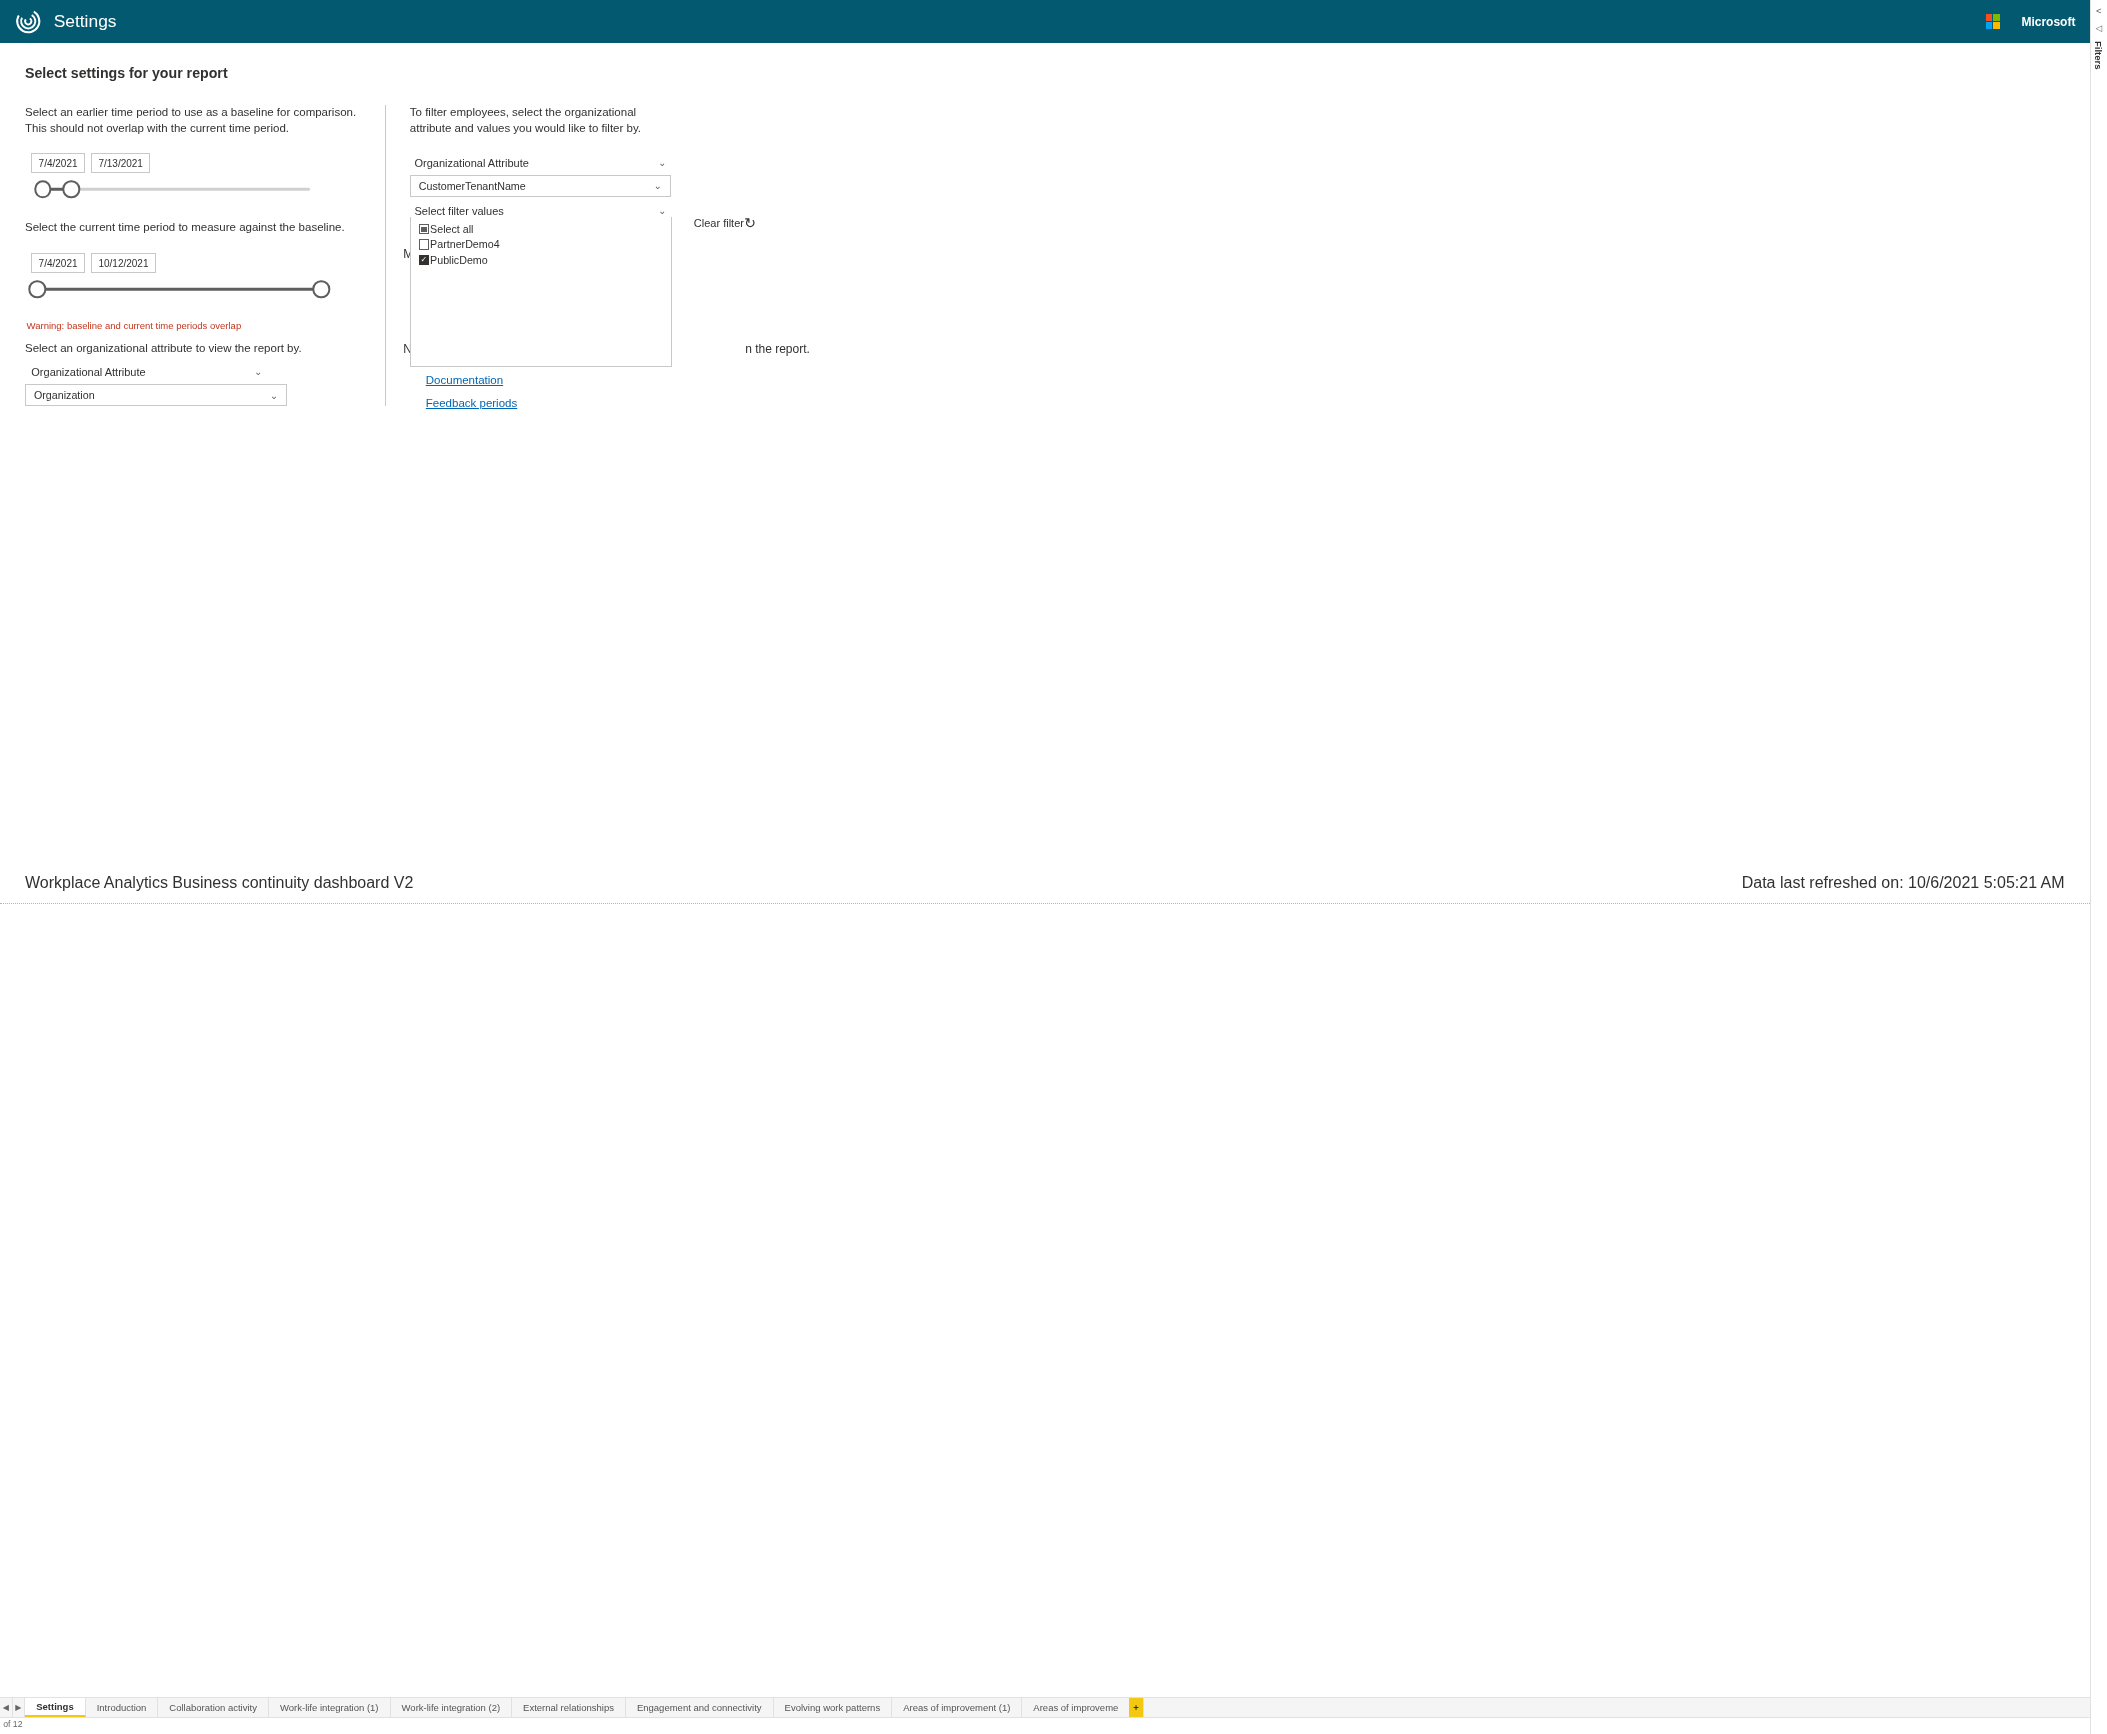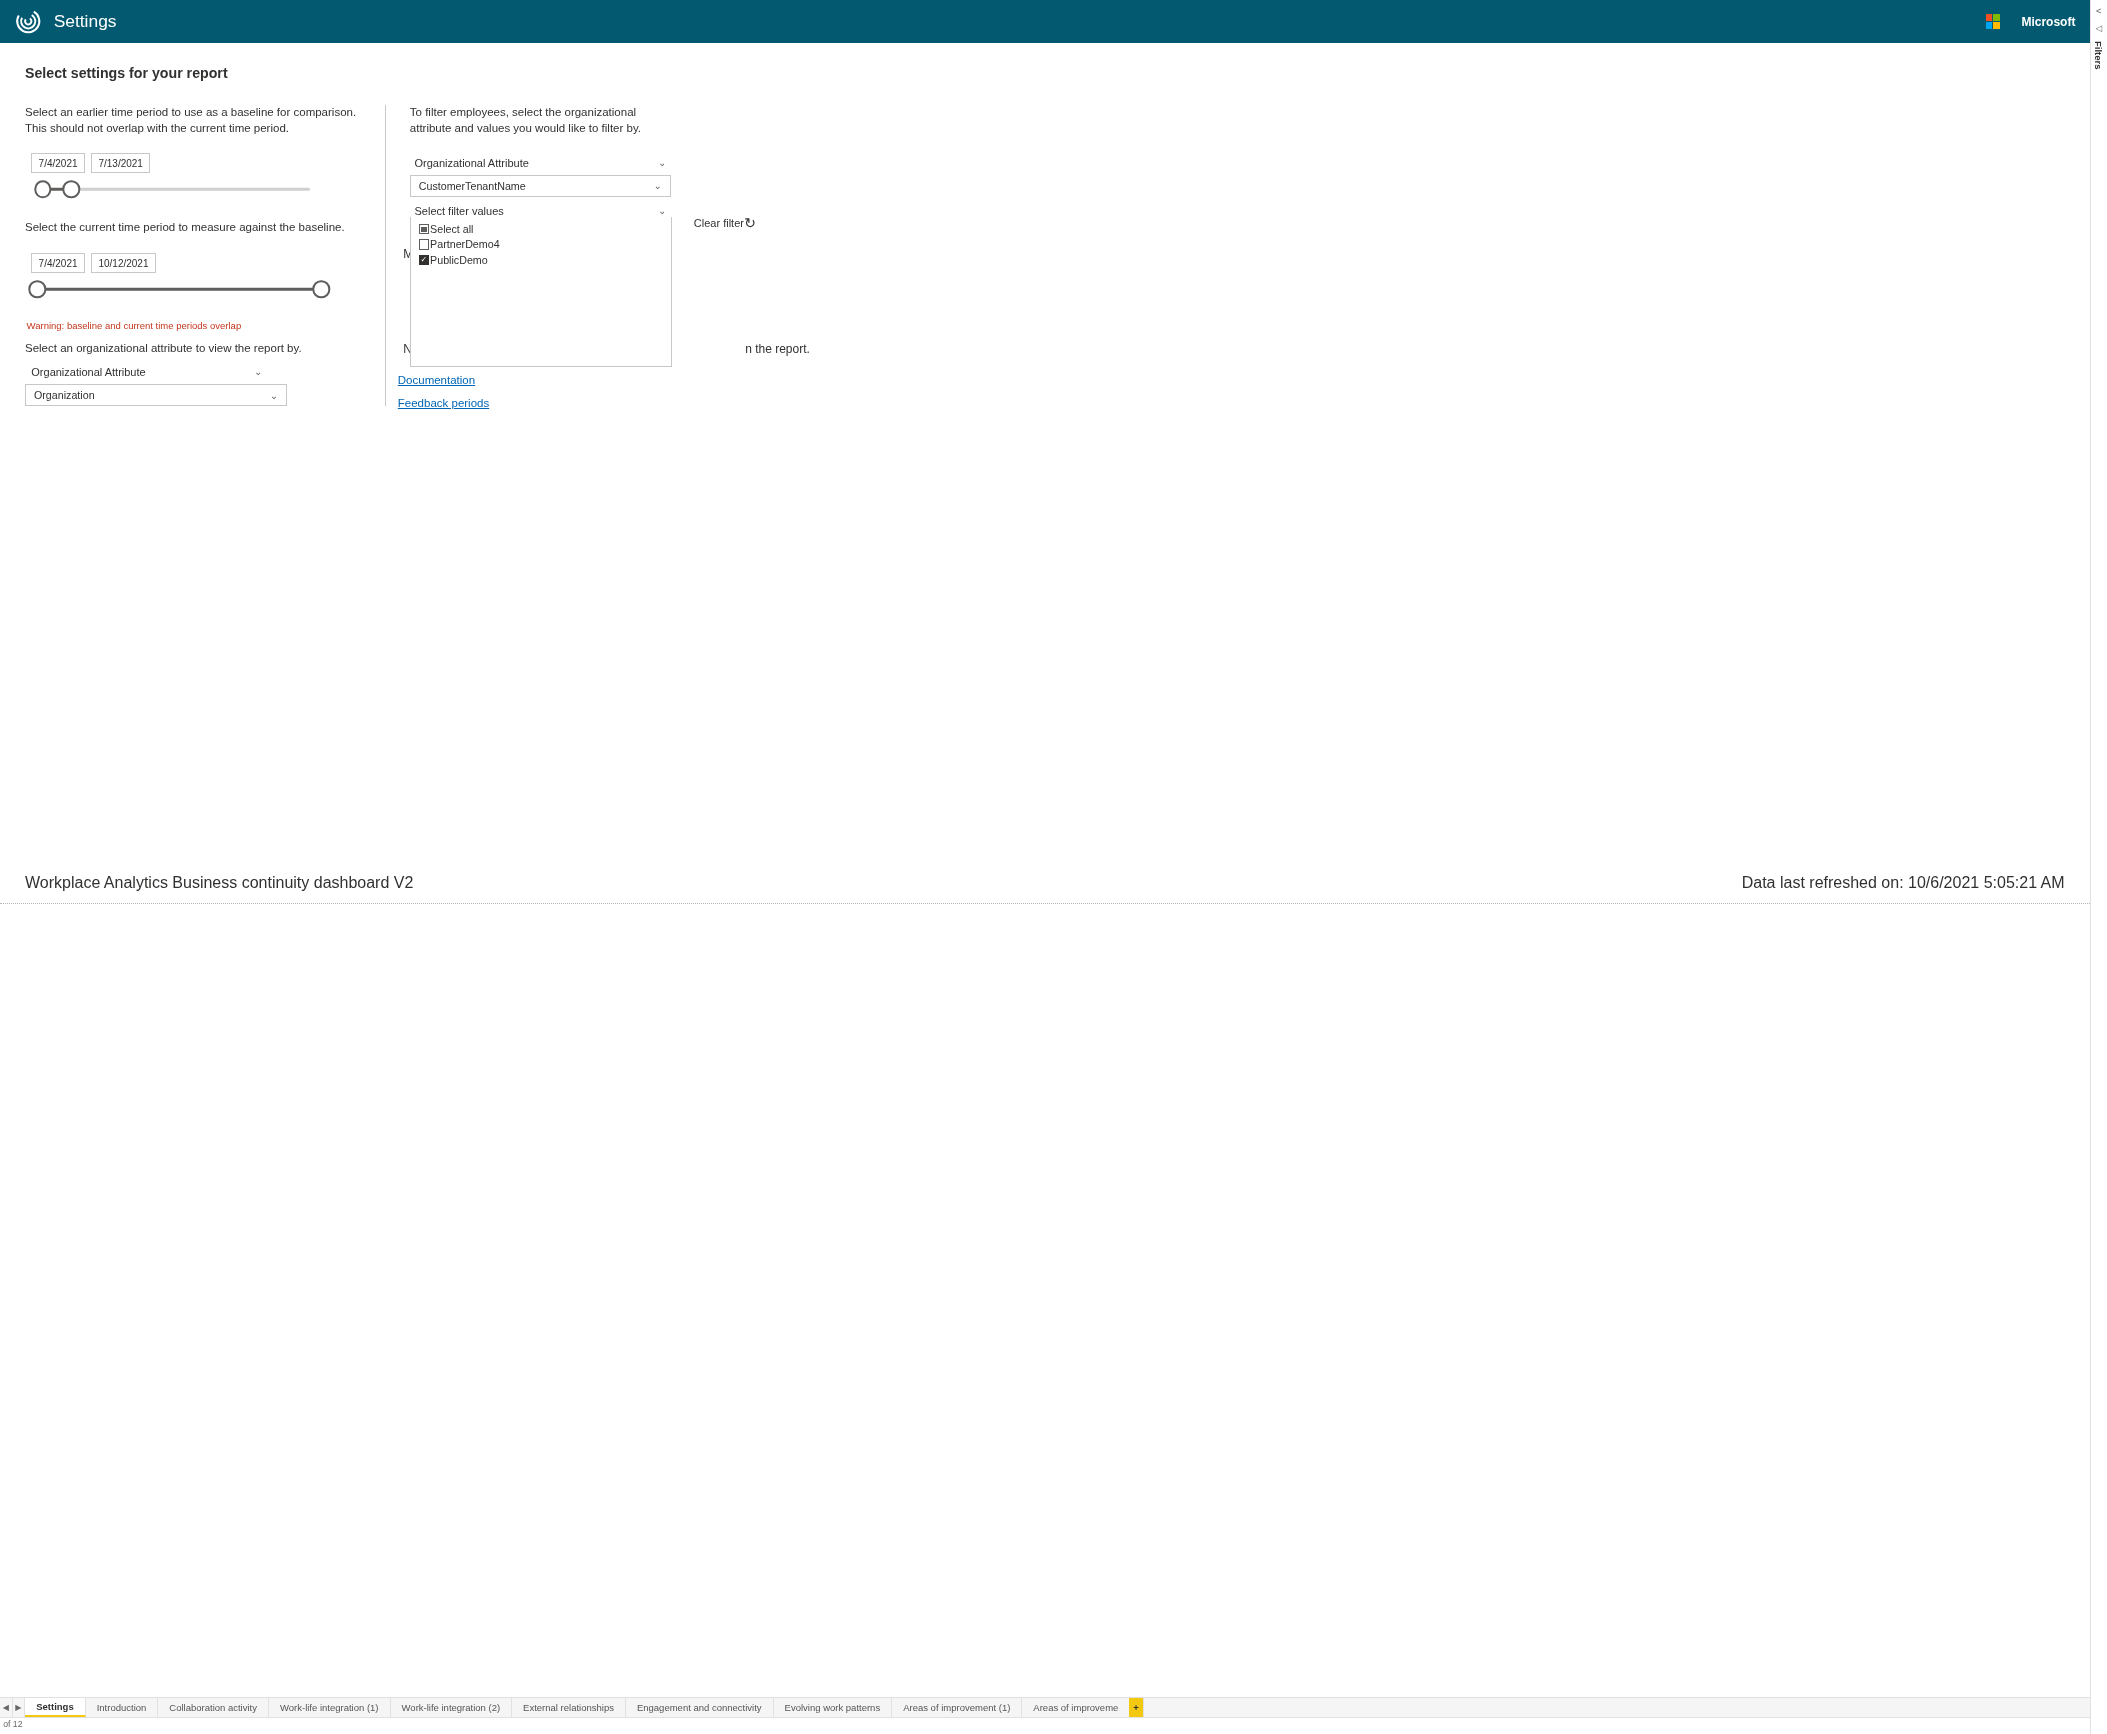--- a/index.html
+++ b/index.html
@@ -167,21 +167,21 @@
     cursor:pointer;
   }
   .undo-icon { font-size:14.2px; line-height:1; transform: scaleX(-1); display:inline-block;}
   .behind-m {
     position:absolute; left:17.4px; top: 142px; font-size:12px; z-index:1;
   }
   .behind-note {
     position:absolute; left:17.4px; top: 237px; font-size:12px; z-index:1;
     white-space:nowrap;
   }
-  .links { position:absolute; left:12px; top: 269px; display:flex; flex-direction:column; gap:11px;}
+  .links { position:absolute; left:40px; top: 269px; display:flex; flex-direction:column; gap:11px;}
   .links a { color:#0065b3; font-size:11.5px; text-decoration:underline; cursor:pointer;}
   
   .foot-row {
     display:flex; justify-content:space-between; align-items:center;
     padding: 3.2px 25px 11px 25px;
     font-size:16px;
     border-bottom: 1.6px dotted #b5b5b5;
   }
   
   .tabs-wrap {

